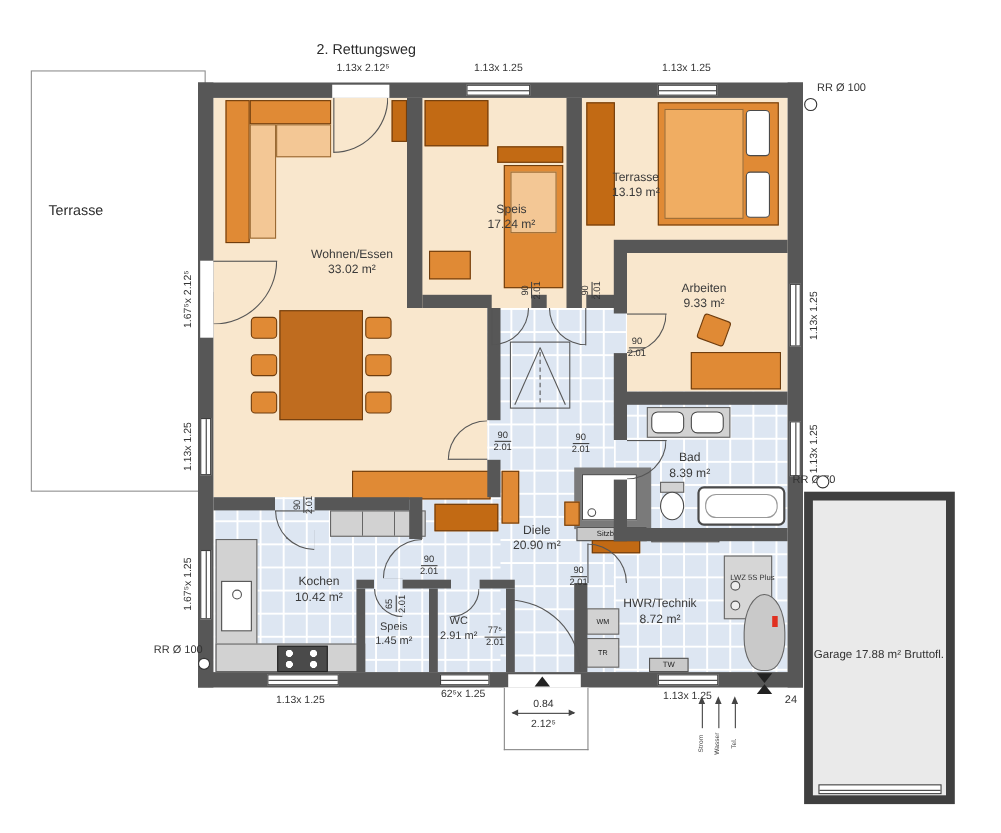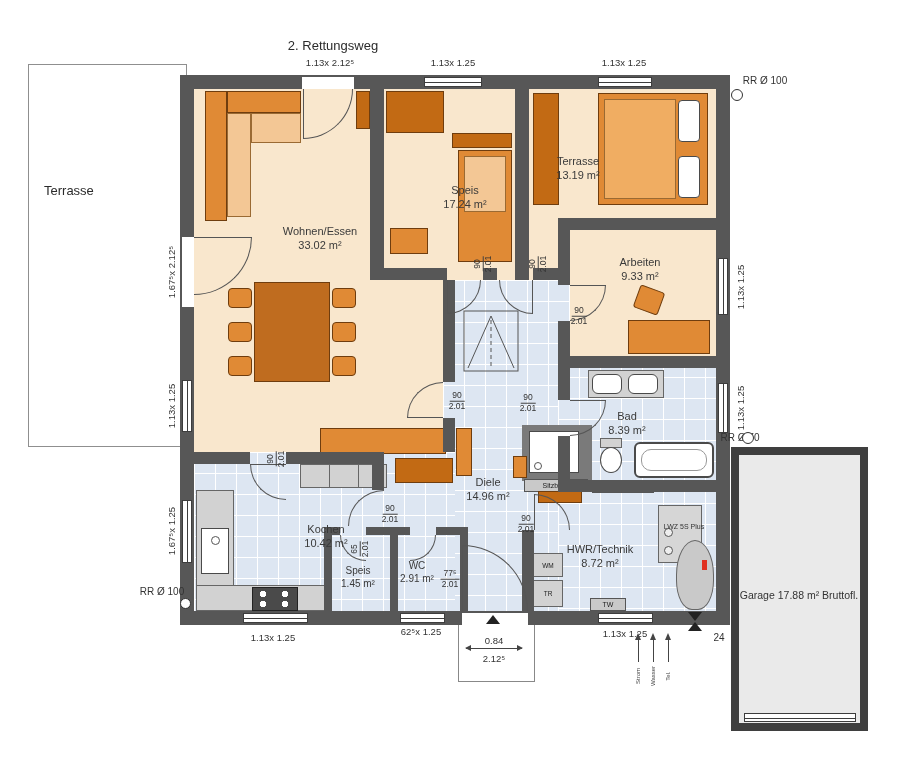--- a/index.html
+++ b/index.html
@@ -233,23 +233,23 @@
   <div class="rlabel" style="left:640px;top:270px;">
       <span>Arbeiten</span>
       <span>9.33 m²</span>
     </div>
   <div class="rlabel" style="left:627px;top:424px;">
       <span>Bad</span>
       <span>8.39 m²</span>
     </div>
   <div class="rlabel" style="left:488px;top:490px;">
       <span>Diele</span>
-      <span>14.96 m²</span>
-    </div>
-  <div class="rlabel" style="left:290px;top:537px;margin-left:36px;">
+      <span>20.90 m²</span>
+    </div>
+  <div class="rlabel" style="left:290px;top:537px;">
       <span>Kochen</span>
       <span>10.42 m²</span>
     </div>
   <div class="rlabel" style="left:358px;top:577px;font-size:10px;">
       <span>Speis</span>
       <span>1.45 m²</span>
     </div>
   <div class="rlabel" style="left:417px;top:572px;font-size:10px;">
       <span>WC</span>
       <span>2.91 m²</span>

